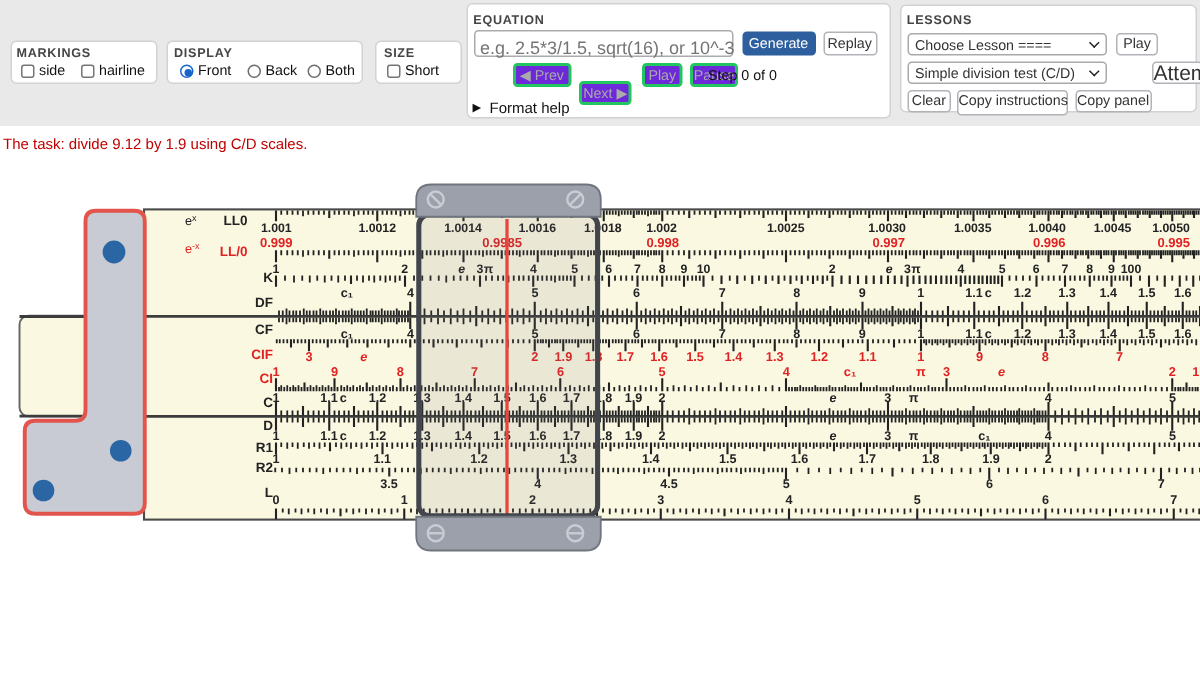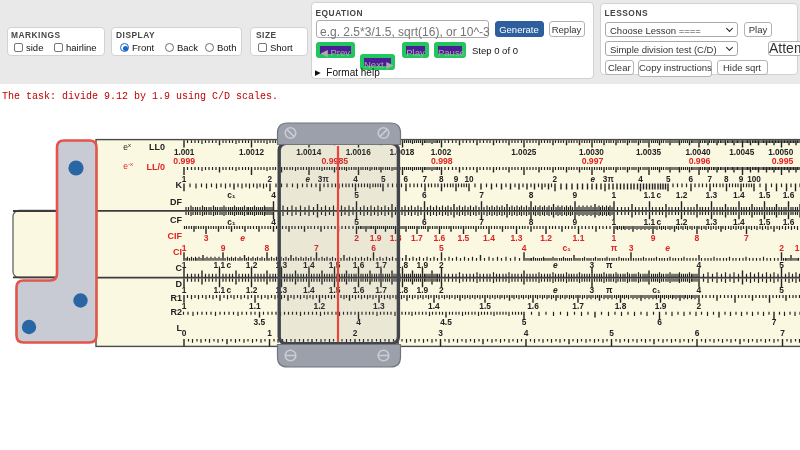--- a/index.html
+++ b/index.html
@@ -2,21 +2,21 @@
 <html><head><meta charset="utf-8"><style>
 html,body{margin:0;padding:0;width:800px;height:450px;overflow:hidden;background:#fff;
 font-family:"Liberation Sans",sans-serif;}
 .abs{position:absolute;box-sizing:border-box;}
 .bar{left:0;top:0;width:800px;height:84px;background:#e9e9e9;}
 .panel{background:#fff;border:1px solid #d2d2d2;border-radius:4px;}
 .hd{font-size:8.4px;font-weight:bold;color:#454545;letter-spacing:.5px;}
 .lbl{font-size:9.5px;color:#111;}
 .cb{width:9px;height:9px;border:1px solid #757575;border-radius:2px;background:#fff;}
 .bt{white-space:nowrap;border:1px solid #b0b3b8;border-radius:3px;background:#fff;color:#333;font-size:9.5px;text-align:center;}
-.btd{border:4px solid #22c55e;color:#aaa;background:#4c1d95;}
+.btd{border:2px solid #22c55e;color:#aaa;background:#6d28d9;margin-left:26px;}
 .sel{border:1px solid #a9a9a9;border-radius:3px;background:#fff;font-size:9.5px;color:#333;}
 .chv{width:5px;height:5px;border-right:1.4px solid #222;border-bottom:1.4px solid #222;transform:rotate(45deg);}
 </style></head><body>
 <div class="abs bar"></div>
 
 <div class="abs panel" style="left:7px;top:27px;width:98px;height:29px"></div>
 <div class="abs hd" style="left:11px;top:30px">MARKINGS</div>
 <span class="abs cb" style="left:14px;top:42.5px"></span>
 <span class="abs lbl" style="left:26px;top:42px">side</span>
 <span class="abs cb" style="left:53.5px;top:42.5px"></span>
@@ -55,23 +55,23 @@
 <div class="abs sel" style="left:604.5px;top:22px;width:133.5px;height:14.5px"></div>
 <span class="abs" style="left:610px;top:24.5px;font-size:9.5px;color:#333">Choose Lesson ====</span>
 <span class="abs chv" style="left:727px;top:26px"></span>
 <div class="abs bt" style="left:744px;top:22px;width:28px;height:14.5px;line-height:13px">Play</div>
 <div class="abs sel" style="left:604.5px;top:41.2px;width:133.5px;height:14.5px"></div>
 <span class="abs" style="left:610px;top:43.7px;font-size:9.5px;color:#333">Simple division test (C/D)</span>
 <span class="abs chv" style="left:727px;top:45.2px"></span>
 <div class="abs bt" style="left:768px;top:41.2px;width:34px;height:14.5px;line-height:13px;font-size:14px">Attempt</div>
 <div class="abs bt" style="left:604.5px;top:60px;width:29.5px;height:14.5px;line-height:13px">Clear</div>
 <div class="abs bt" style="left:638px;top:60px;width:74px;height:17px;line-height:13px">Copy instructions</div>
-<div class="abs bt" style="left:716.5px;top:60px;width:51px;height:14.5px;line-height:13px">Hide sqrt</div>
-
-<div class="abs" style="left:2px;top:91px;font-family:Liberation Mono, monospace;font-size:10px;color:#c00000">The task: divide 9.12 by 1.9 using C/D scales.</div>
+<div class="abs bt" style="left:716.5px;top:60px;width:51px;height:14.5px;line-height:13px">Copy panel</div>
+
+<div class="abs" style="left:2px;top:91px;font-family:Liberation Sans, sans-serif;font-size:10px;color:#c00000">The task: divide 9.12 by 1.9 using C/D scales.</div>
 
 <svg width="800" height="450" viewBox="0 0 800 450" font-family="Liberation Sans, sans-serif" style="position:absolute;left:0;top:0;opacity:0.999">
     <rect x="13" y="210.5" width="100" height="67" rx="6" fill="#fbf8e2" stroke="#666" stroke-width="1.3"></rect>
     <rect x="96" y="139.6" width="710" height="206.8" fill="#fbf8e2" stroke="#4a4a4a" stroke-width="1.4"></rect>
     <path d="M96 210.9H800 M13 211 H96" stroke="#3c3c3c" stroke-width="1.9" fill="none"></path>
     <path d="M96 277.6H800 M13 277.4 H96" stroke="#3c3c3c" stroke-width="1.9" fill="none"></path>
     <text x="165" y="150.2" font-size="9" font-weight="bold" fill="#222" text-anchor="end">LL0</text>
     <text x="165" y="170.4" font-size="9" font-weight="bold" fill="#e02222" text-anchor="end">LL/0</text>
     <text x="182" y="187.7" font-size="9" font-weight="bold" fill="#222" text-anchor="end">K</text>
     <text x="182" y="204.7" font-size="9" font-weight="bold" fill="#222" text-anchor="end">DF</text>

